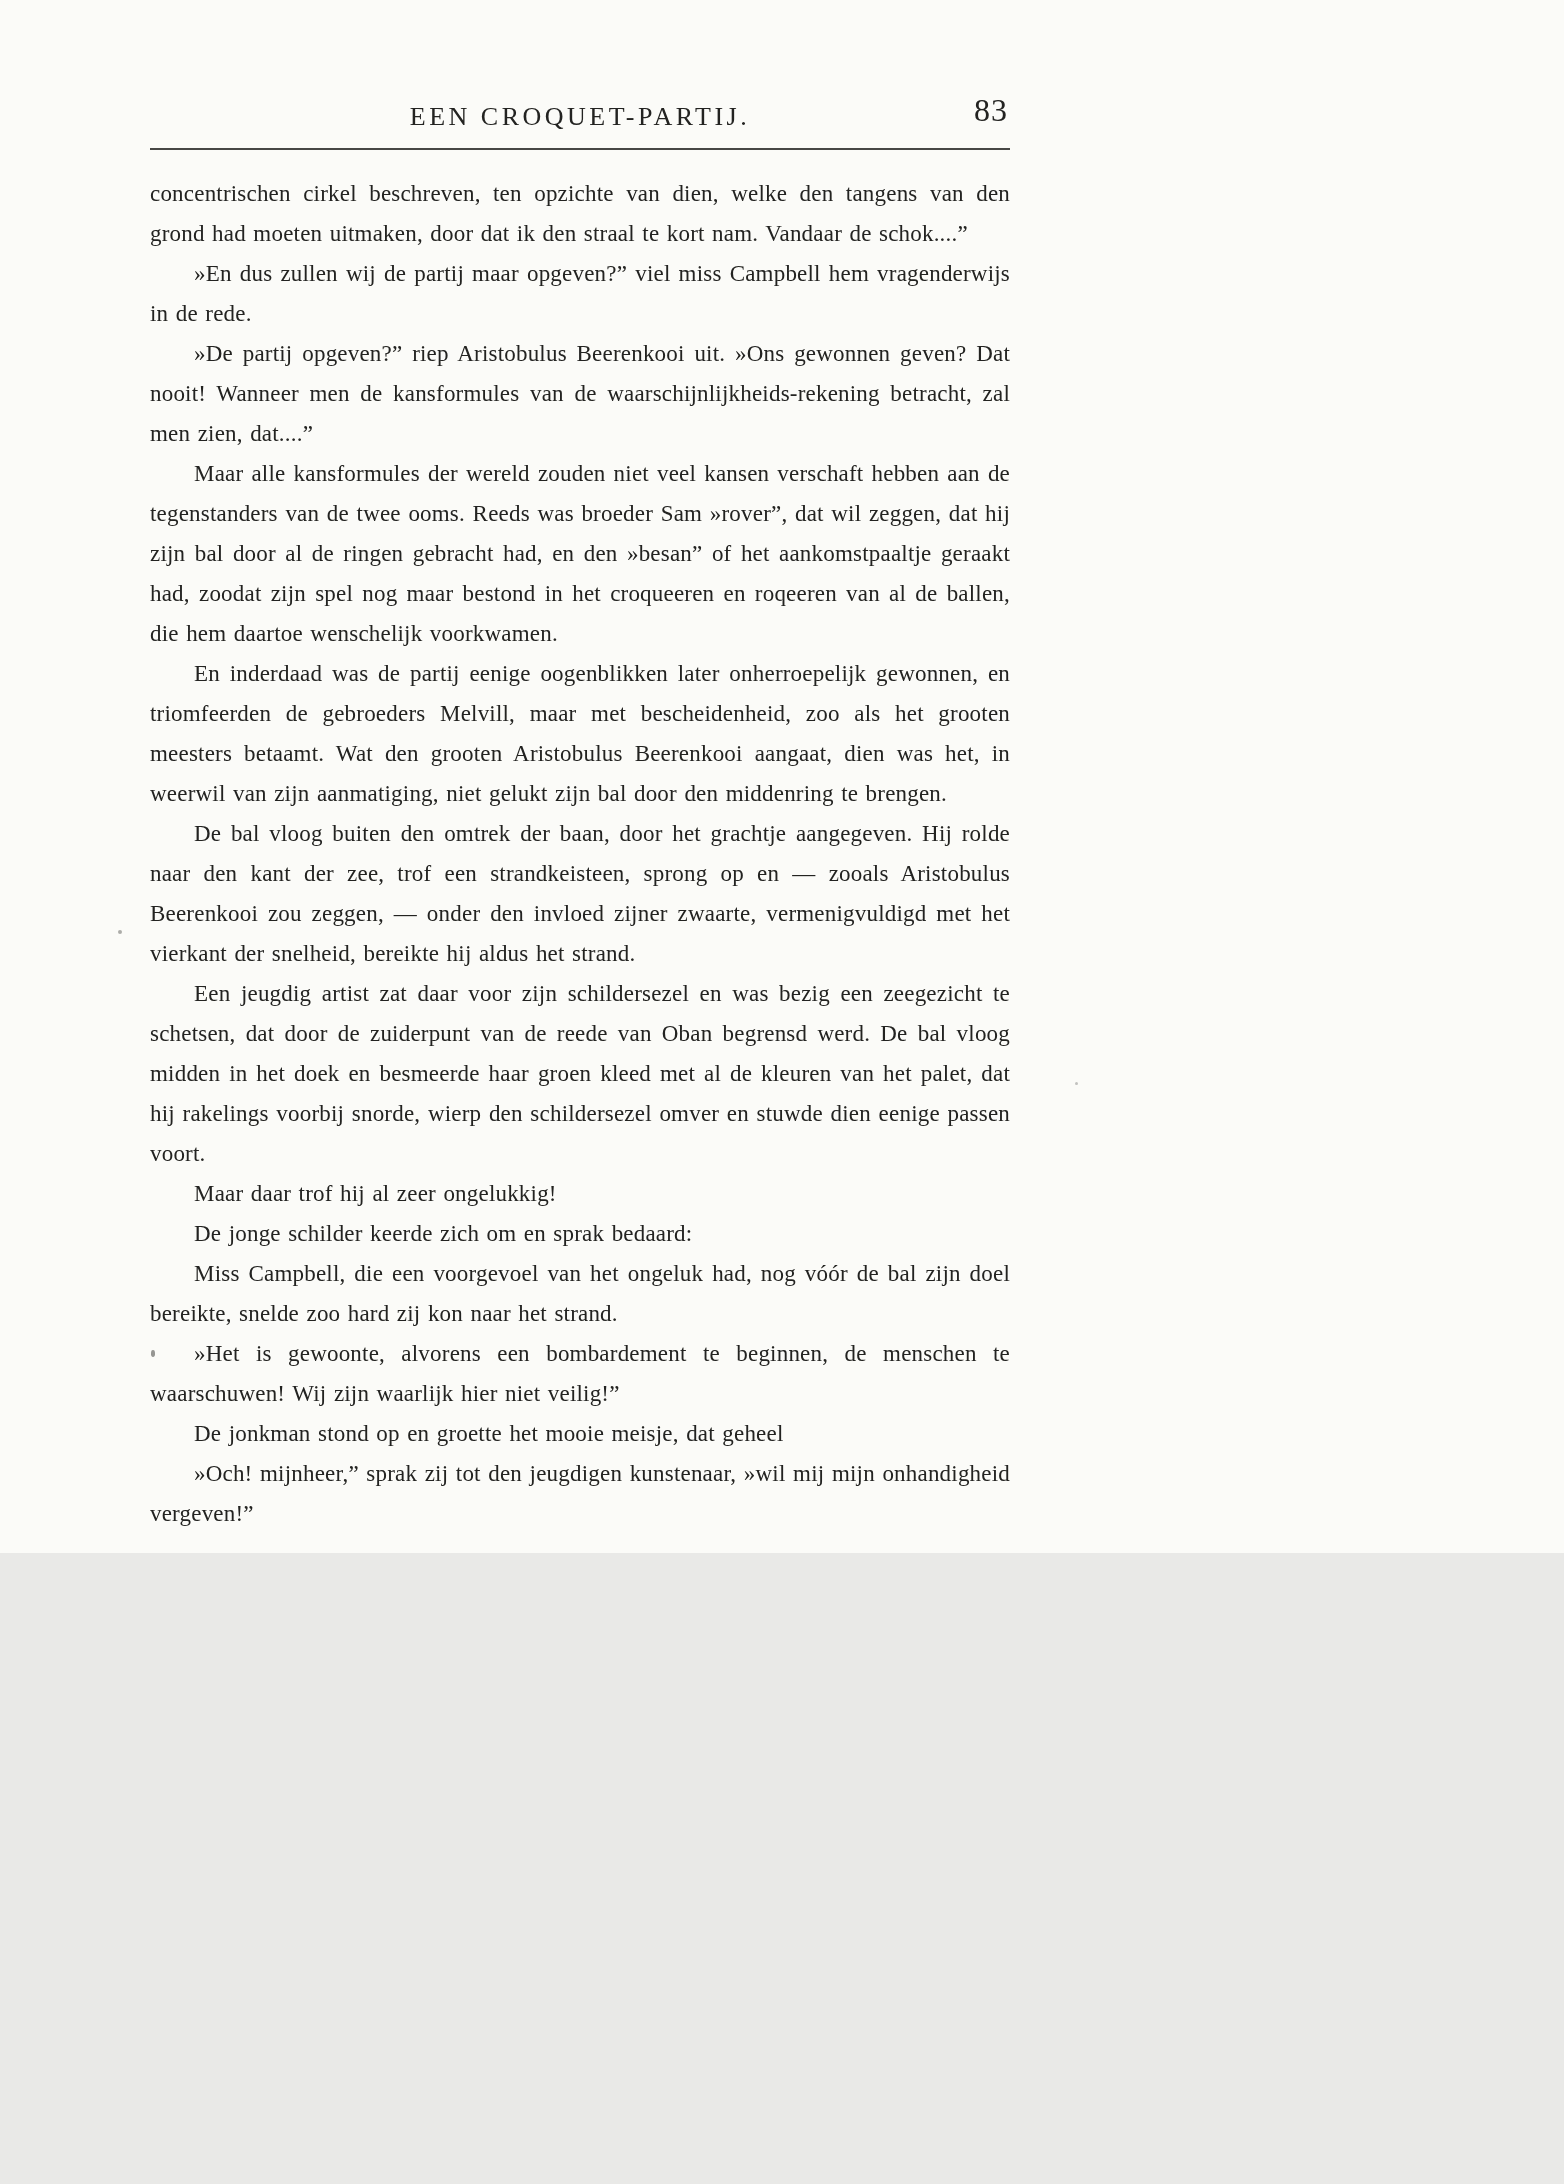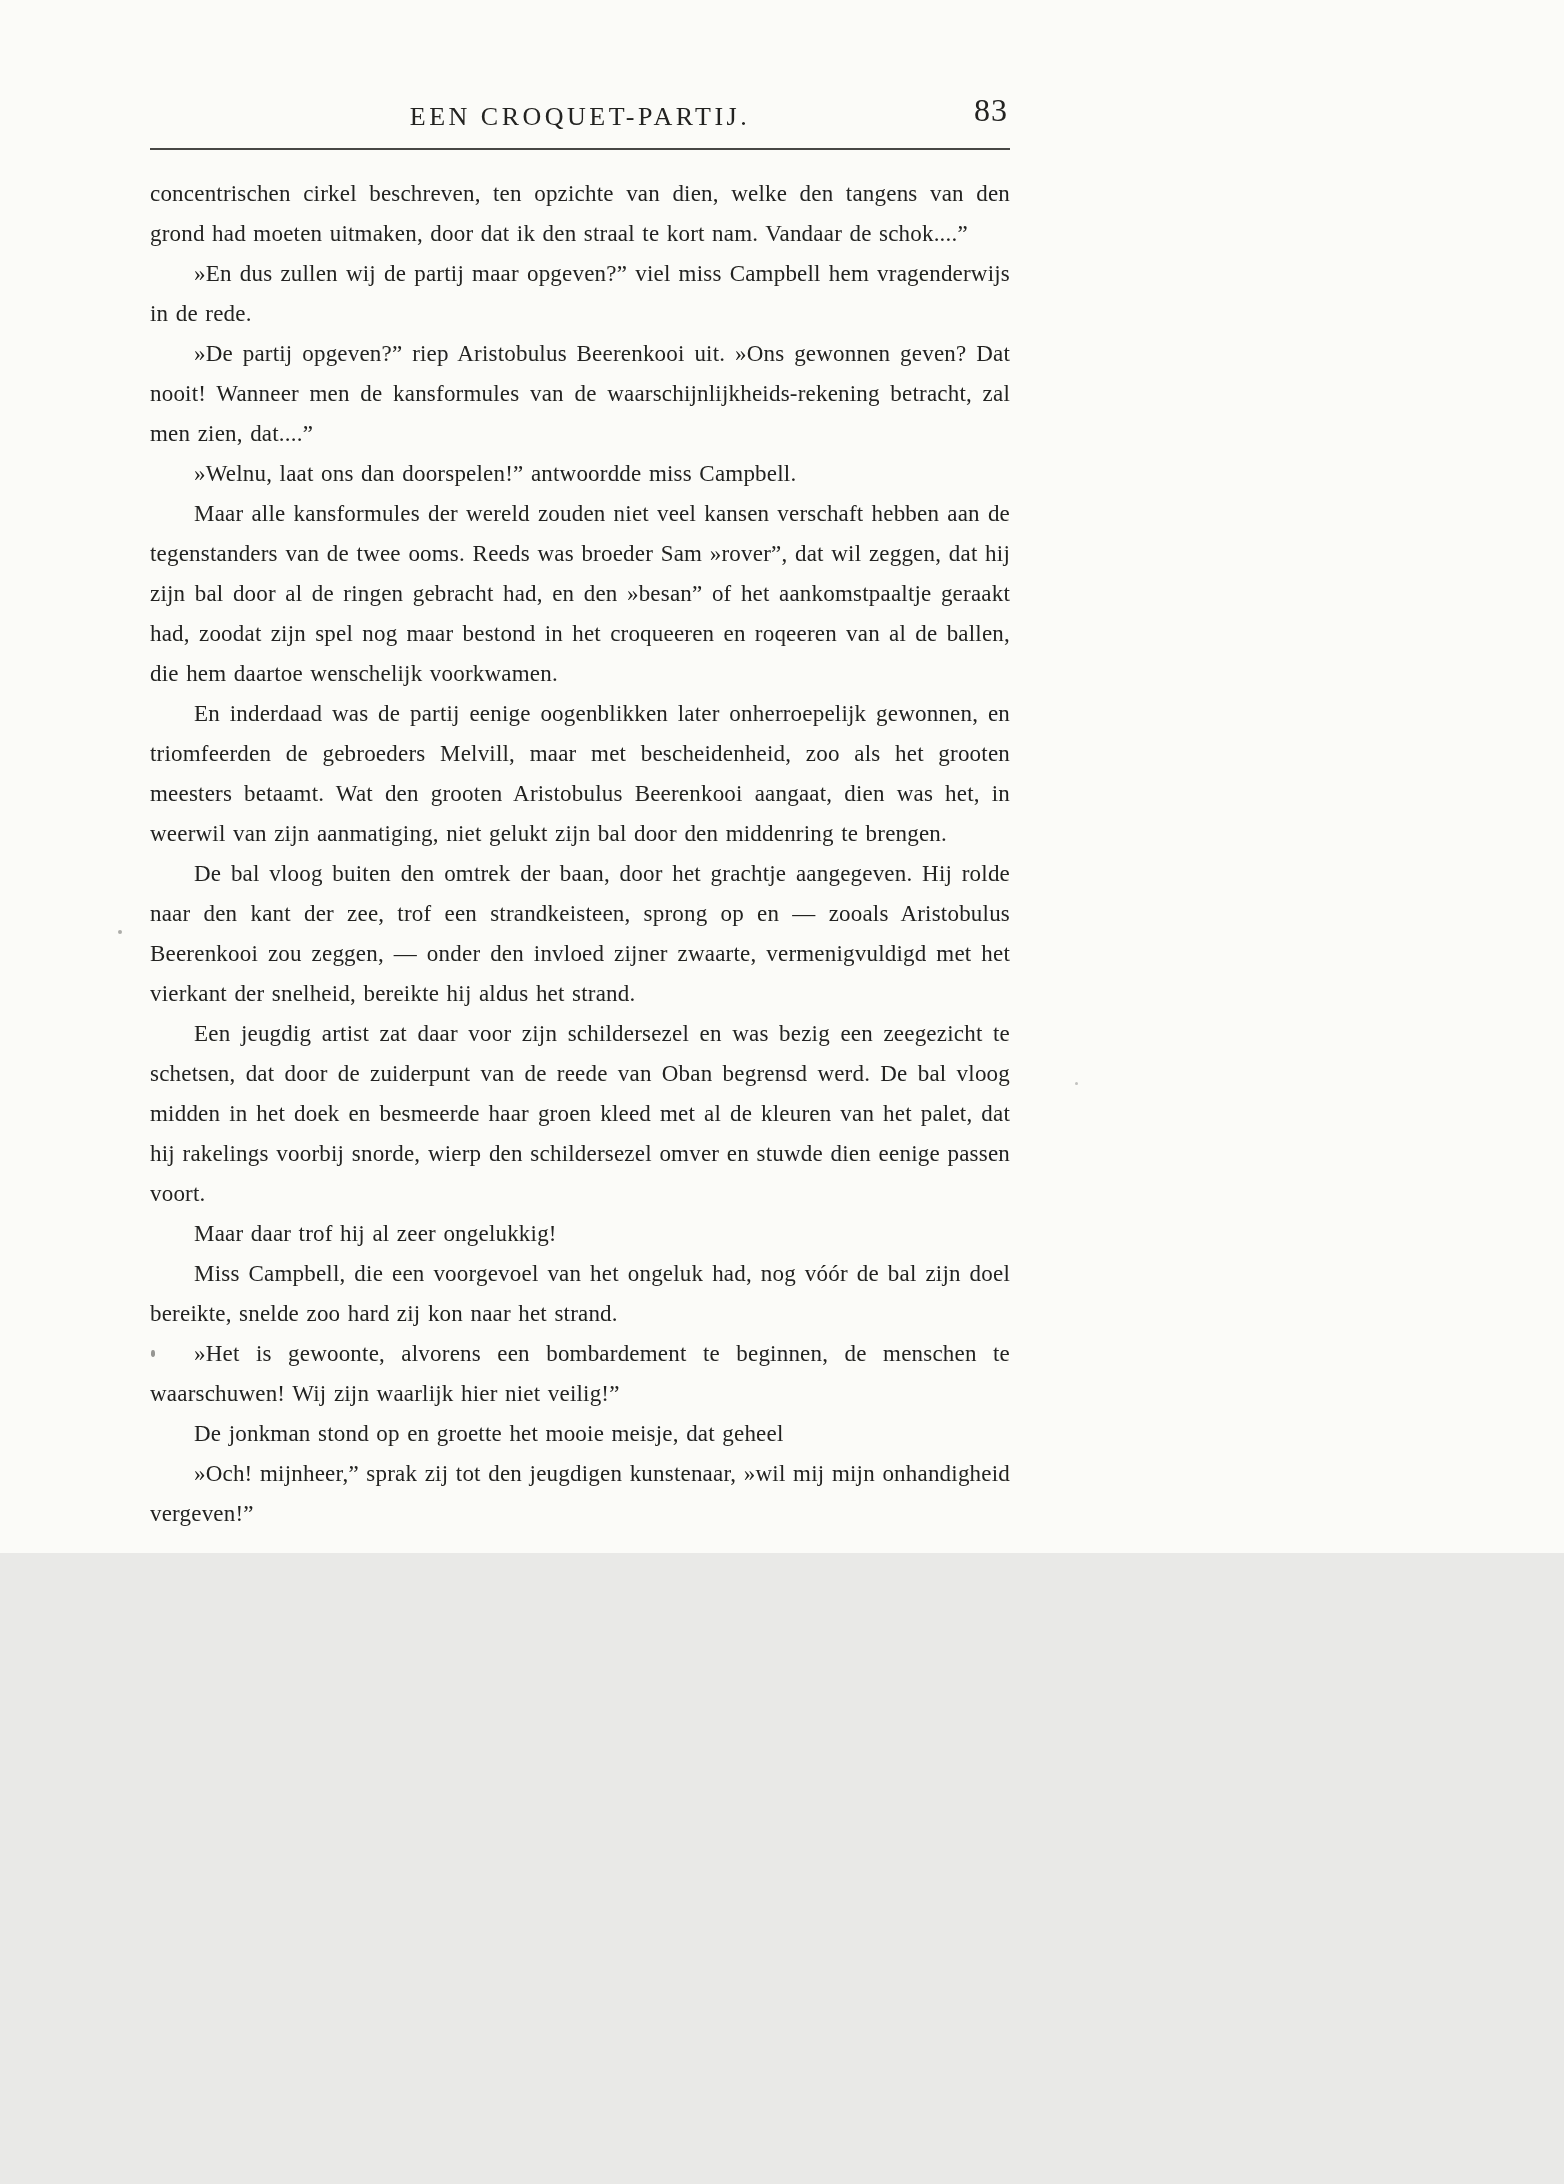--- a/index.html
+++ b/index.html
@@ -104,26 +104,26 @@
       <span class="page-number">83</span>
     </div>
 
     <div class="rule"></div>
 
     <div class="page-body">
 
     <p class="para">concentrischen cirkel beschreven, ten opzichte van dien, welke den tangens van den grond had moeten uitmaken, door dat ik den straal te kort nam. Vandaar de schok....”</p>
         <p class="para indent">»En dus zullen wij de partij maar opgeven?” viel miss Campbell hem vragenderwijs in de rede.</p>
         <p class="para indent">»De partij opgeven?” riep Aristobulus Beerenkooi uit. »Ons gewonnen geven? Dat nooit! Wanneer men de kansformules van de waarschijnlijkheids-rekening betracht, zal men zien, dat....”</p>
-        <p class="para indent">»Welnu, laat ons dan doorspelen!” antwoordde miss Campbell.</p>
         <p class="para indent">Maar alle kansformules der wereld zouden niet veel kansen verschaft hebben aan de tegenstanders van de twee ooms. Reeds was broeder Sam »rover”, dat wil zeggen, dat hij zijn bal door al de ringen gebracht had, en den »besan” of het aankomstpaaltje geraakt had, zoodat zijn spel nog maar bestond in het croqueeren en roqeeren van al de ballen, die hem daartoe wenschelijk voorkwamen.</p>
         <p class="para indent">En inderdaad was de partij eenige oogenblikken later onherroepelijk gewonnen, en triomfeerden de gebroeders Melvill, maar met bescheidenheid, zoo als het grooten meesters betaamt. Wat den grooten Aristobulus Beerenkooi aangaat, dien was het, in weerwil van zijn aanmatiging, niet gelukt zijn bal door den middenring te brengen.</p>
         <p class="para indent">De bal vloog buiten den omtrek der baan, door het grachtje aangegeven. Hij rolde naar den kant der zee, trof een strandkeisteen, sprong op en — zooals Aristobulus Beerenkooi zou zeggen, — onder den invloed zijner zwaarte, vermenigvuldigd met het vierkant der snelheid, bereikte hij aldus het strand.</p>
         <p class="para indent">Een jeugdig artist zat daar voor zijn schildersezel en was bezig een zeegezicht te schetsen, dat door de zuiderpunt van de reede van Oban begrensd werd. De bal vloog midden in het doek en besmeerde haar groen kleed met al de kleuren van het palet, dat hij rakelings voorbij snorde, wierp den schildersezel omver en stuwde dien eenige passen voort.</p>
         <p class="para indent">Maar daar trof hij al zeer ongelukkig!</p>
+        <p class="para indent">De jonge schilder keerde zich om en sprak bedaard:</p>
         <p class="para indent">Miss Campbell, die een voorgevoel van het ongeluk had, nog vóór de bal zijn doel bereikte, snelde zoo hard zij kon naar het strand.</p>
         <p class="para indent">»Het is gewoonte, alvorens een bombardement te beginnen, de menschen te waarschuwen! Wij zijn waarlijk hier niet veilig!”</p>
         <p class="para indent">De jonkman stond op en groette het mooie meisje, dat geheel</p>
         <p class="para indent">»Och! mijnheer,” sprak zij tot den jeugdigen kunstenaar, »wil mij mijn onhandigheid vergeven!”</p>
       </div>
 
   </div>
 
   <div class="speck" style="left:118px; top:930px; width:4px; height:4px; opacity:.55;"></div>
   <div class="speck" style="left:151px; top:1350px; width:4px; height:7px; border-radius:40%; opacity:.7;"></div>

